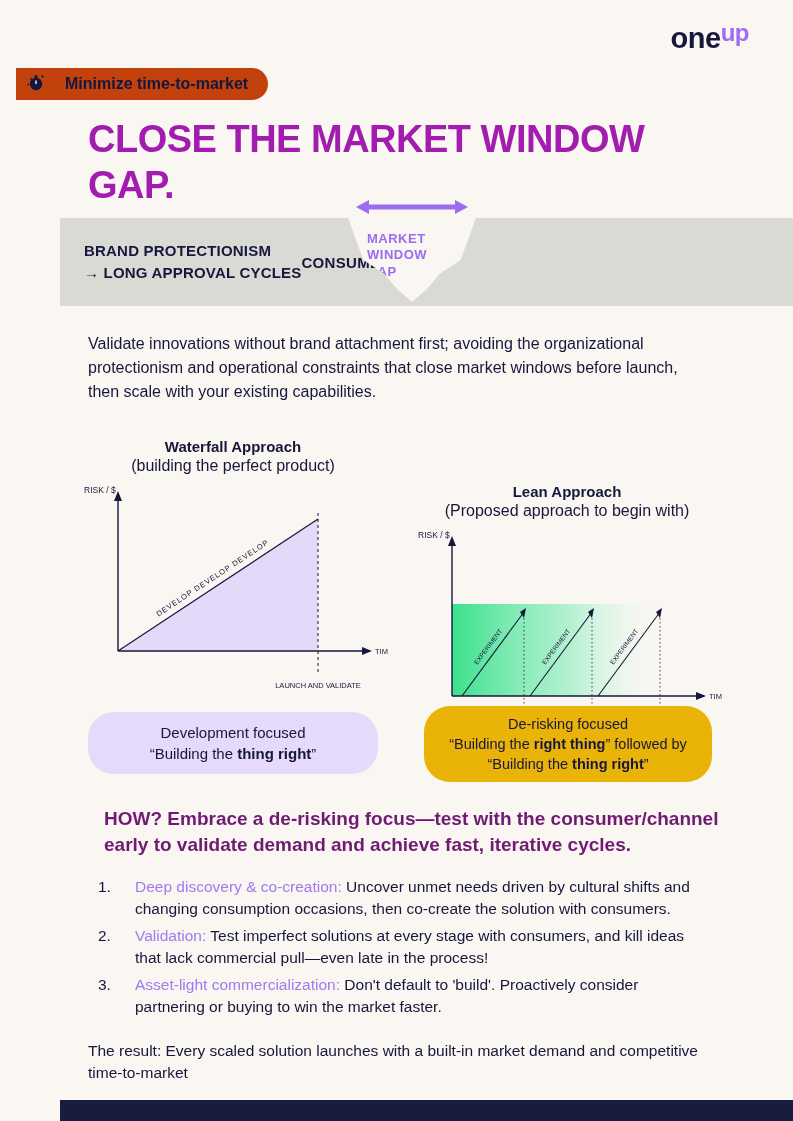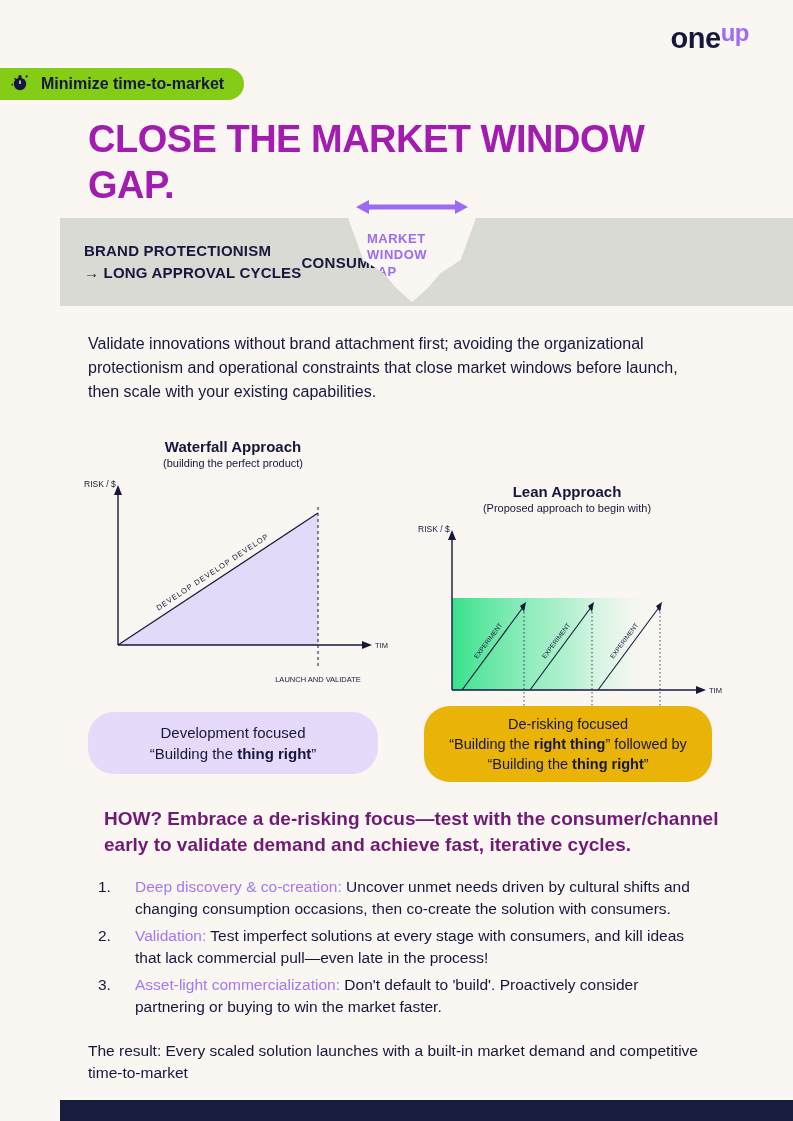--- a/index.html
+++ b/index.html
@@ -7,23 +7,23 @@
   .page {
     position: relative; width: 793px; height: 1121px; margin: 0 auto;
     background: #FAF6F1; color: #16173C; overflow: hidden;
   }
   
   .logo { position: absolute; top: 22px; right: 44px; font-weight: bold; font-size: 29px; letter-spacing: -0.5px; }
   .logo .one { color: #16173C; }
   .logo .up { color: #A06CF2; font-size: 24px; position: relative; top: -7px; }
   
   .badge {
-    position: absolute; top: 68px; left: 0; height: 32px;
-    background: #84cc16; border-radius: 0 16px 16px 0;
-    display: flex; align-items: center; gap: 12px; padding: 0 20px 0 10px;
+    position: absolute; top: 68px; left: 16px; height: 32px;
+    background: #c2410c; border-radius: 0 16px 16px 0;
+    display: flex; align-items: center; gap: 20px; padding: 0 20px 0 10px;
   }
   .badge .label { font-weight: bold; font-size: 16px; color: #16173C; }
   
   .title {
     position: absolute; top: 116px; left: 88px; width: 645px;
     font-size: 38px; font-weight: 800; line-height: 1.22; letter-spacing: -0.5px; color: #a21caf;
   }
   
   .gap-arrow { position: absolute; top: 199px; left: 356px; }
   
@@ -45,21 +45,21 @@
     color: #9B6CF1; font-weight: bold; font-size: 13px; line-height: 1.25; letter-spacing: 0.5px;
   }
   
   .intro { position: absolute; top: 332px; left: 88px; width: 625px; font-size: 16px; line-height: 1.5; }
   .intro .ul { text-underline-offset: 3px; }
   
   .chart { position: absolute; width: 310px; text-align: center; }
   .chart.left { top: 438px; left: 78px; }
   .chart.right { top: 438px; left: 412px; margin-top: 45px; }
   .chart .ctitle { font-size: 15px; font-weight: bold; }
-  .chart .csub { font-size: 11px; margin-top: 2px; }
+  .chart .csub { font-size: 16px; margin-top: 2px; }
   .chart svg { display: block; margin-top: 6px; }
   
   .pill {
     position: absolute; border-radius: 26px; text-align: center;
     display: flex; flex-direction: column; justify-content: center;
     font-size: 15px; line-height: 1.4; color: #16173C; padding: 8px 14px;
   }
   .pill.purple { top: 712px; left: 88px; width: 290px; height: 62px; background: #E5DAF9; }
   .pill.green  { top: 706px; left: 424px; width: 288px; height: 76px; background: #eab308; font-size: 14.5px; }
   

